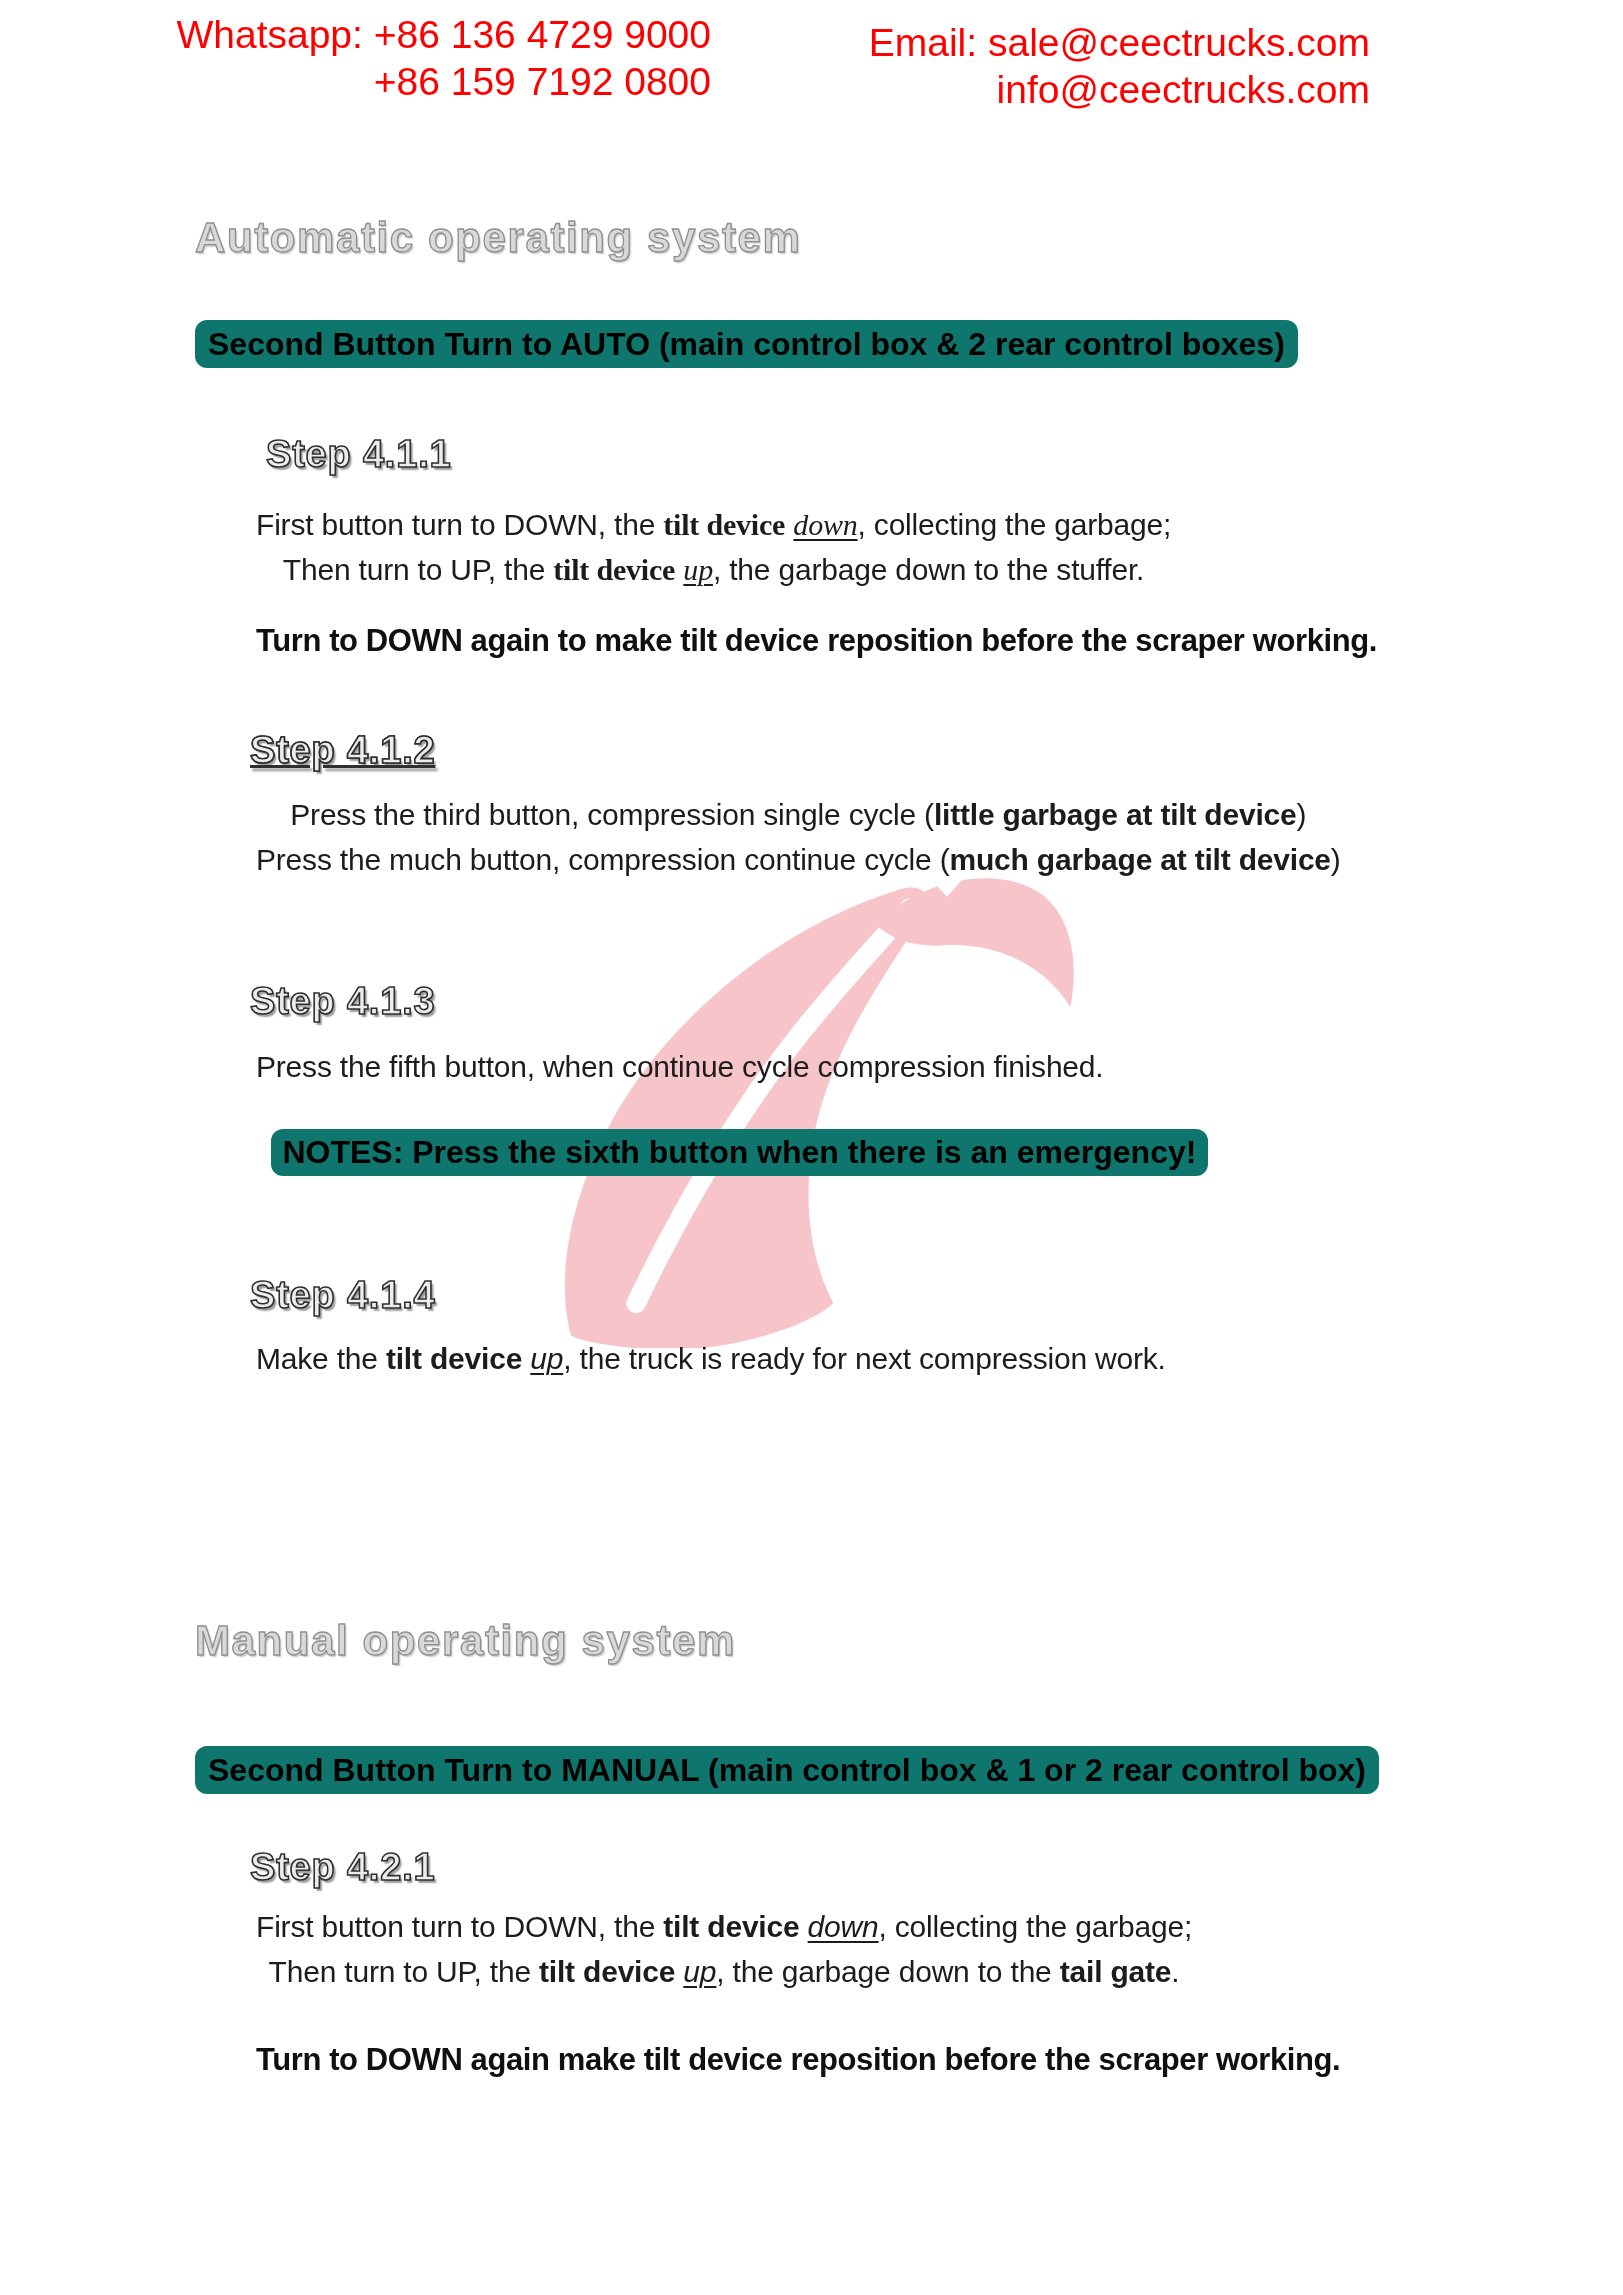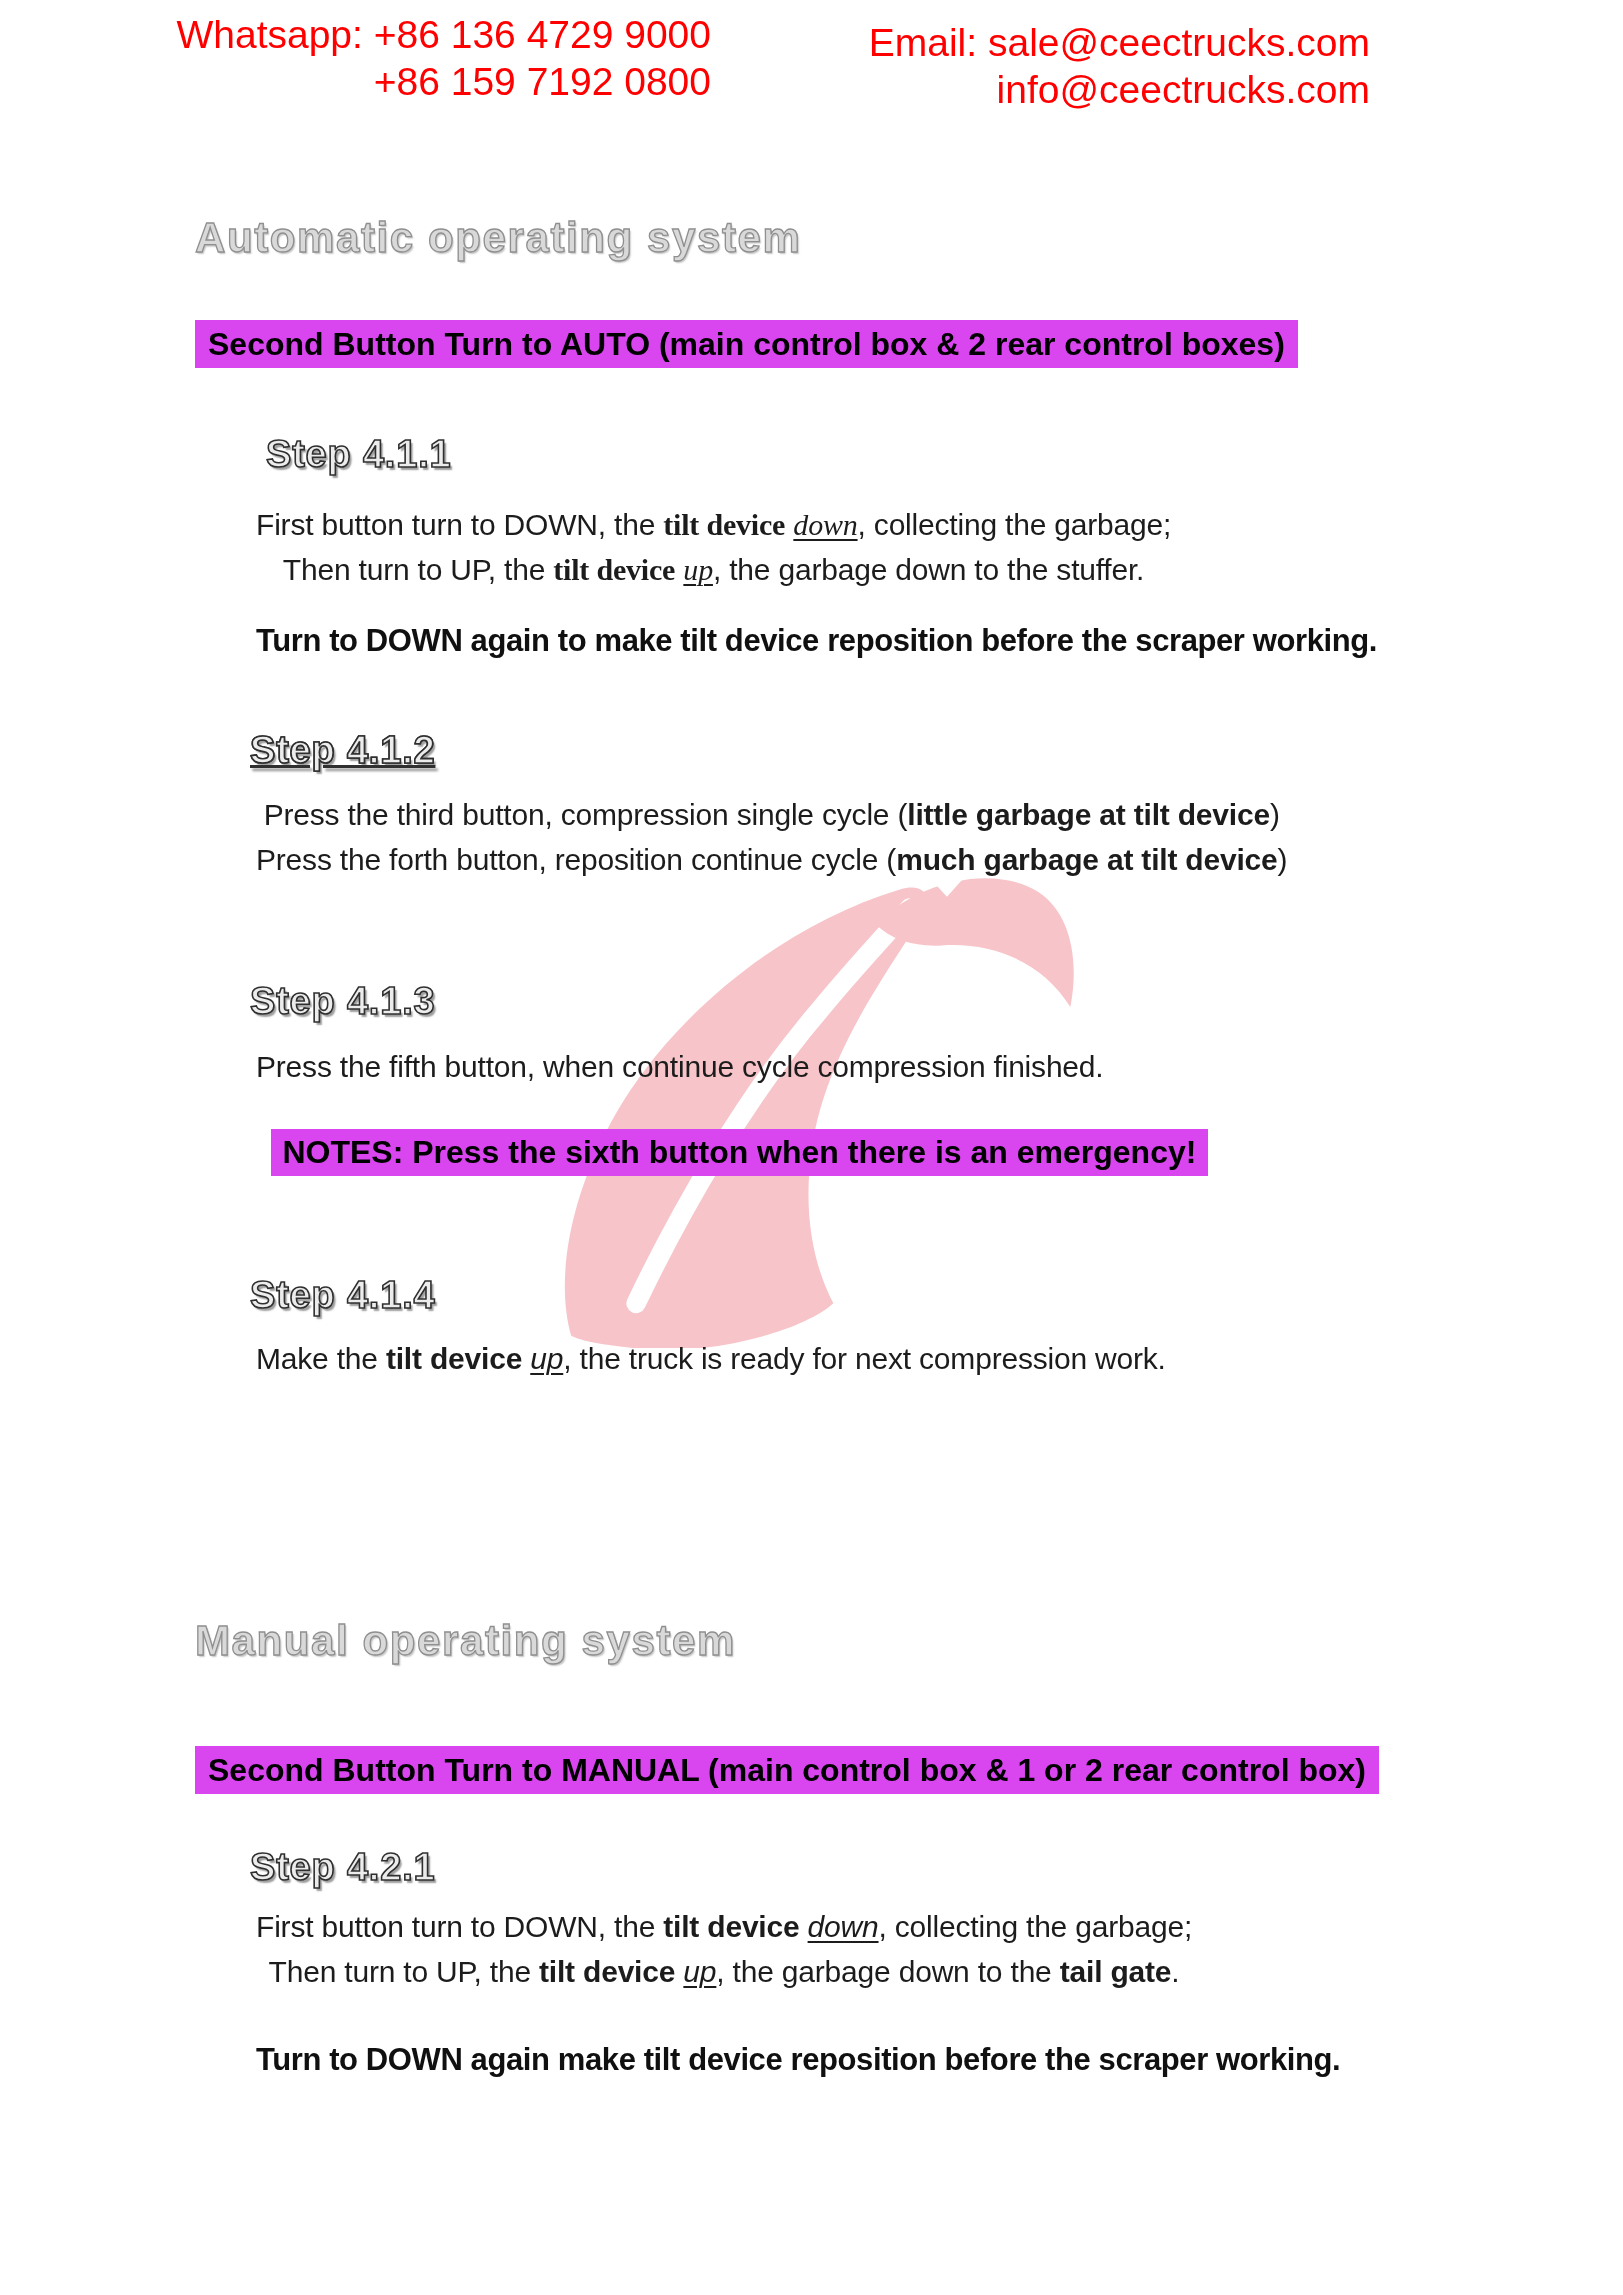--- a/index.html
+++ b/index.html
@@ -47,25 +47,26 @@
     font-size:38px;font-weight:bold;line-height:45px;
     letter-spacing:0.8px;white-space:nowrap;
     color:#ececec;
     -webkit-text-stroke:1.6px #2f2f2f;
     text-shadow:2.4px 3.2px 1.6px #9e9e9e;
   }
 
   
   .hl{
     display:inline-block;
-    background:#d946ef;
+    background:#0f766e;
     mix-blend-mode:multiply;
     font-size:32px;font-weight:bold;line-height:37px;
     color:#000;white-space:nowrap;
     padding:5.7px 13px;
+    border-radius:12px;
   }
   #hl-notes{padding:4.9px 11.4px;}
 
   
   .body{
     font-size:30px;line-height:45px;letter-spacing:-0.2px;
     color:#1c1c1c;white-space:nowrap;
   }
   .bb{font-weight:bold;}                              
   .bs{font-family:"Liberation Serif", serif;font-weight:bold;} 
@@ -148,21 +149,21 @@
     <h2 class="abs step-h" id="h411">Step 4.1.1</h2>
     <div class="abs body" id="p411">
       <div><span>First button turn to DOWN, the </span><span class="bs">tilt device</span><span> </span><span class="iu serif">down</span><span>, collecting the garbage;</span></div>
       <div><span>Then turn to UP, the </span><span class="bs">tilt device</span><span> </span><span class="iu serif">up</span><span>, the garbage down to the stuffer.</span></div>
     </div>
     <p class="abs note" id="note411">Turn to DOWN again to make tilt device reposition before the scraper working.</p>
 
     <h2 class="abs step-h" id="h412">Step 4.1.2</h2>
     <div class="abs body" id="p412">
       <div><span>Press the third button, compression single cycle (</span><span class="bb">little garbage at tilt device</span><span>)</span></div>
-      <div><span>Press the forth button, reposition continue cycle (</span><span class="bb">much garbage at tilt device</span><span>)</span></div>
+      <div><span>Press the much button, compression continue cycle (</span><span class="bb">much garbage at tilt device</span><span>)</span></div>
     </div>
 
     <h2 class="abs step-h" id="h413">Step 4.1.3</h2>
     <p class="abs body" id="p413">Press the fifth button, when continue cycle compression finished.</p>
 
     <div class="abs" id="hl-notes-wrap">
       <span class="hl" id="hl-notes">NOTES: Press the sixth button when there is an emergency!</span>
     </div>
 
     <h2 class="abs step-h" id="h414">Step 4.1.4</h2>

